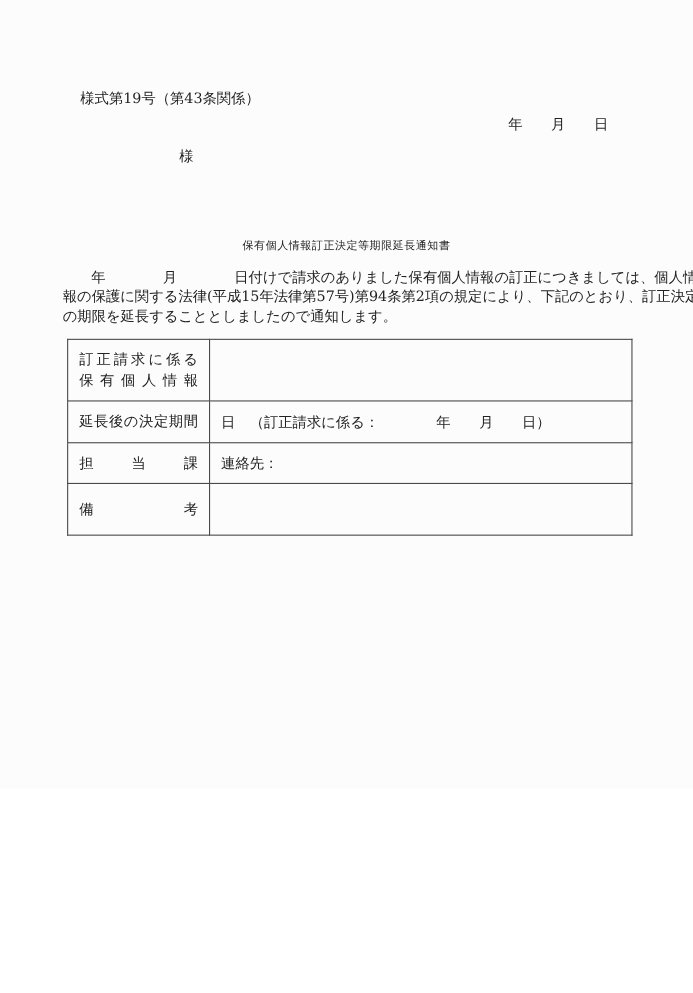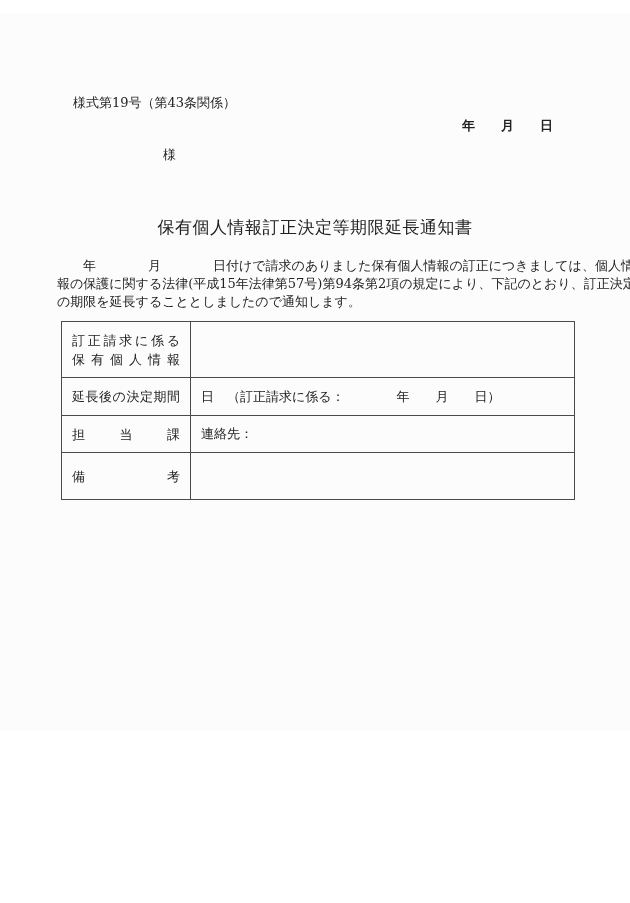--- a/index.html
+++ b/index.html
@@ -1,61 +1,60 @@
 <!DOCTYPE html>
 <html><head>
 <meta charset="utf-8">
 <style>
   * { margin: 0; padding: 0; box-sizing: border-box; }
   html, body { background: #ffffff; }
   .page {
     position: relative;
     width: 630px;
     height: 717px;
-    margin: 13px auto;
+    margin: 0 auto;
     background: #fcfcfc;
     font-family: "DejaVu Serif", "Liberation Serif", serif;
     color: #222222;
     overflow: hidden;
   }
   .form-number {
     position: absolute;
     left: 73px;
     top: 81px;
     font-size: 13px;
     white-space: pre;
   }
   .date-line {
     position: absolute;
     left: 462px;
     top: 104px;
     font-size: 13px;
     white-space: pre;
-    font-weight: bold;
   }
   .addressee {
     position: absolute;
     left: 163px;
     top: 133px;
     font-size: 13px;
   }
   .issuer {
     position: absolute;
     left: 362px;
     top: 162px;
     font-size: 13px;
     white-space: pre;
   }
   .doc-title {
     position: absolute;
     left: 0;
-    top: 203px;
+    top: 216px;
     width: 630px;
     text-align: center;
-    font-size: 17px;
+    font-size: 10px;
     letter-spacing: 0.5px;
     font-family: Liberation Mono, monospace;
   }
   .body-text {
     position: absolute;
     left: 57px;
     top: 244px;
     width: 520px;
     font-size: 13px;
     line-height: 18px;

